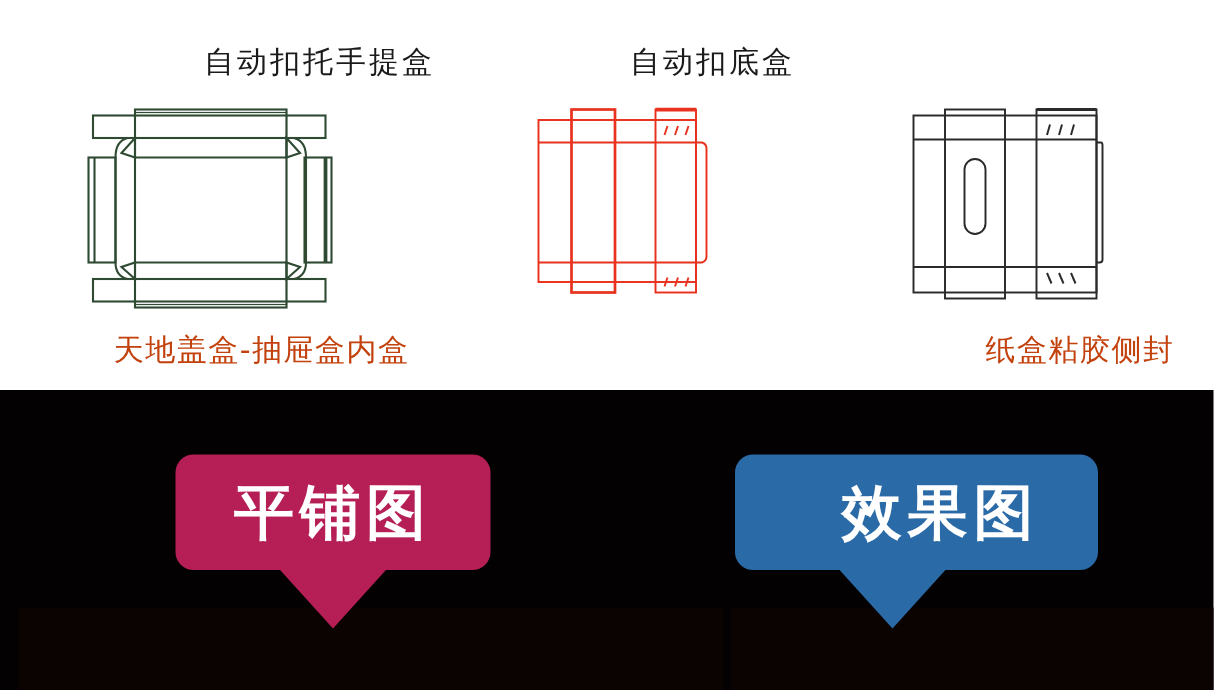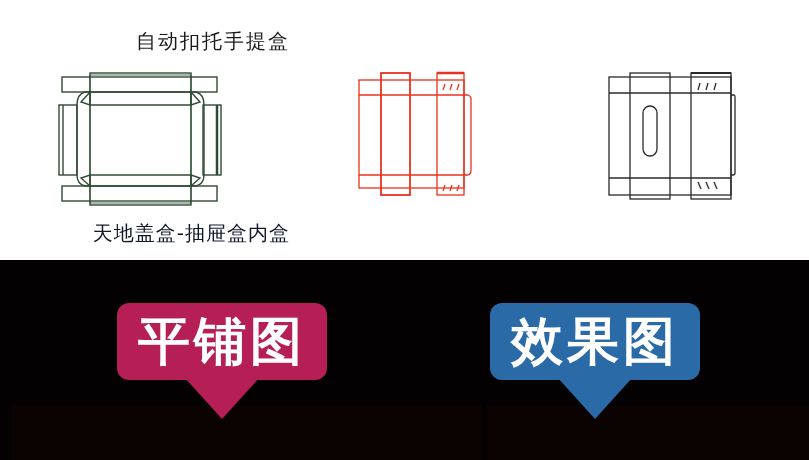--- a/index.html
+++ b/index.html
@@ -11,36 +11,36 @@
   .top {
     position: absolute; left: 0; top: 0; width: 809px; height: 260px;
     background: #ffffff;
   }
   .col { position: absolute; top: 0; height: 336px; text-align: right; margin-top: 20px; }
   .col-title {
     position: absolute; top: 8px; left: 0; right: 0;
     font-size: 20px; color: #1a1a1a; letter-spacing: 2px; white-space: nowrap;
   }
   .col-caption {
-    position: absolute; top: 200px; left: 0; right: 0;
-    font-size: 20px; color: #0f172a; letter-spacing: 1px; white-space: nowrap;
+    position: absolute; top: 200px; left: 0; right: 17px;
+    font-size: 20px; color: #c2410c; letter-spacing: 1px; white-space: nowrap;
   }
   .diagram { position: absolute; }
   .bottom {
     position: absolute; left: 0; top: 260px; width: 809px; height: 200px;
     background: #040102;
   }
   .band {
     position: absolute; top: 145px; height: 55px; background: #0b0202;
   }
   .bubble { position: absolute; }
   .bubble-body {
     position: absolute; left: 0; top: 0; width: 210px; height: 77px;
     border-radius: 12px; display: flex; align-items: center; justify-content: center;
-    color: #ffffff; font-size: 52px; font-weight: bold; letter-spacing: 4px;
+    color: #ffffff; font-size: 40px; font-weight: bold; letter-spacing: 4px;
   }
   .bubble-tip {
     position: absolute; top: 74px; width: 0; height: 0;
     border-left: 38px solid transparent; border-right: 38px solid transparent;
   }
 </style>
 </head>
 <body>
 
 <div class="top">
@@ -66,20 +66,21 @@
         <path d="M26 34 L35 24 L35 37 Z"></path>
         <path d="M145 34 L136 24 L136 37 Z"></path>
         <path d="M26 110 L35 118 L35 107 Z"></path>
         <path d="M145 110 L136 118 L136 107 Z"></path>
       </g>
     </svg>
     <div class="col-caption" style="left:10px;">天地盖盒-抽屉盒内盒</div>
   </div>
 
   <div class="col" style="left:290px; width:240px;">
+    <div class="col-title">自动扣底盒</div>
     <svg class="diagram" style="left:65px; top:48px;" width="125" height="135" viewBox="0 0 125 135">
       <g fill="none" stroke="#e8321e" stroke-width="1.3">
         <rect x="4" y="12" width="105" height="108"></rect>
         <line x1="4" y1="27" x2="109" y2="27"></line>
         <line x1="4" y1="107" x2="109" y2="107"></line>
         <rect x="26" y="5" width="29" height="122" stroke-width="1.8"></rect>
         <rect x="82" y="5" width="27" height="122"></rect>
         <line x1="82" y1="5" x2="109" y2="5" stroke-width="2.5"></line>
         <path d="M109 27 L113 27 Q116 28 116 31 L116 103 Q116 106 113 107 L109 107"></path>
         <line x1="88" y1="22" x2="90" y2="16"></line>
@@ -104,29 +105,30 @@
         <path d="M126 27 L129 27 Q130 27 130 29 L130 105 Q130 107 128 107 L126 107"></path>
         <rect x="38" y="38" width="14" height="50" rx="7"></rect>
         <line x1="93" y1="22" x2="95" y2="15"></line>
         <line x1="101" y1="22" x2="103" y2="15"></line>
         <line x1="109" y1="22" x2="111" y2="15"></line>
         <line x1="93" y1="114" x2="96" y2="121"></line>
         <line x1="101" y1="114" x2="104" y2="121"></line>
         <line x1="109" y1="114" x2="112" y2="121"></line>
       </g>
     </svg>
+    <div class="col-caption">纸盒粘胶侧封</div>
   </div>
 </div>
 
 <div class="bottom">
   <div class="band" style="left:12px; width:470px;"></div>
   <div class="band" style="left:487px; width:322px;"></div>
 
   <div class="bubble" style="left:117px; top:43px;">
     <div class="bubble-tip" style="left:67px; border-top:42px solid #b51f56;"></div>
     <div class="bubble-body" style="background:#b51f56;">平铺图</div>
   </div>
 
   <div class="bubble" style="left:490px; top:43px;">
     <div class="bubble-tip" style="left:67px; border-top:42px solid #2a6aa6;"></div>
-    <div class="bubble-body" style="background:#2a6aa6;">效果图</div>
+    <div class="bubble-body" style="background:#2a6aa6;padding-left:32px;">效果图</div>
   </div>
 </div>
 
 </body></html>

